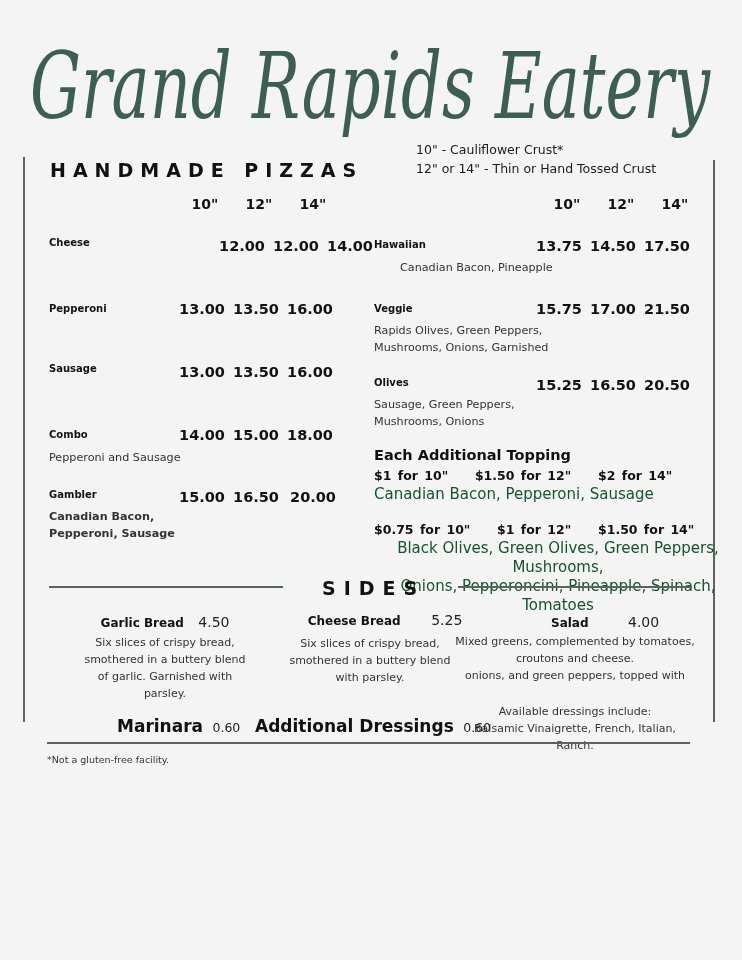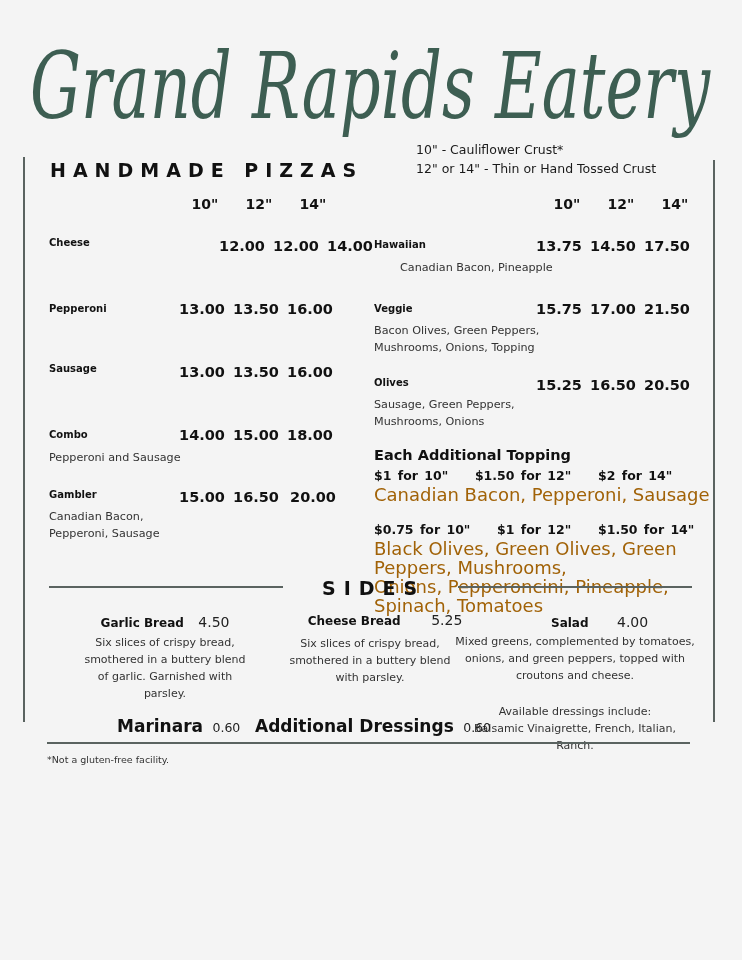--- a/index.html
+++ b/index.html
@@ -10,21 +10,21 @@
   .crust{left:416px;top:140px;font-family:"DejaVu Sans",sans-serif;font-size:12.5px;line-height:19px;color:#1a1a1a;}
   .vline{width:2px;background:#5a6360;}
   .hline{height:2px;background:#5a6360;}
   .section-title{font-family:"DejaVu Sans",sans-serif;font-weight:bold;letter-spacing:7px;font-size:19px;color:#111;}
   .size-hdr{font-family:"DejaVu Sans",sans-serif;font-weight:bold;font-size:14px;color:#111;}
   .pname{font-family:"DejaVu Sans",sans-serif;font-weight:bold;font-size:10px;color:#111;}
   .price{font-family:"DejaVu Sans",sans-serif;font-weight:bold;font-size:14.5px;color:#111;}
   .desc{font-family:"DejaVu Sans",sans-serif;font-size:11.2px;color:#333;line-height:16.5px;}
   .topping-head{font-family:"DejaVu Sans",sans-serif;font-weight:bold;font-size:14.5px;color:#111;}
   .topping-price{font-family:"DejaVu Sans",sans-serif;font-weight:bold;font-size:12.5px;color:#111;word-spacing:2px;}
-  .topping-desc{font-family:"DejaVu Sans",sans-serif;font-size:18px;color:#a16207;line-height:19px;}
+  .topping-desc{font-family:"DejaVu Sans",sans-serif;font-size:15px;color:#14532d;line-height:19px;text-align:center;}
   .side-name{font-family:"DejaVu Sans",sans-serif;font-weight:bold;font-size:12px;color:#111;}
   .side-price{font-family:"DejaVu Sans",sans-serif;font-size:14px;color:#222;}
   .side-desc{font-family:"DejaVu Sans",sans-serif;font-size:11px;color:#333;line-height:17px;text-align:center;}
   .addon-name{font-family:"DejaVu Sans",sans-serif;font-weight:bold;font-size:17px;color:#111;}
   .addon-price{font-family:"DejaVu Sans",sans-serif;font-size:12.5px;color:#222;}
   .footnote{font-family:"DejaVu Sans",sans-serif;font-size:9.5px;color:#333;}
   .row{display:flex;}
   .pcol{width:54px;text-align:center;}
 </style>
 </head>
@@ -86,42 +86,42 @@
   <span class="pcol">18.00</span>
 </div>
 <div class="abs desc" style="left:49px;top:450px;">Pepperoni and Sausage</div>
 
 <div class="abs pname" style="left:49px;top:489px;">Gambler</div>
 <div class="abs row price" style="left:175px;top:489px;">
   <span class="pcol">15.00</span>
   <span class="pcol">16.50</span>
   <span class="pcol" style="width:60px">20.00</span>
 </div>
-<div class="abs desc" style="left:49px;top:509px;">
+<div class="abs desc" style="left:49px;top:509px;font-weight:bold;">
   <div>Canadian Bacon,</div>
   <div>Pepperoni, Sausage</div>
 </div>
 
 <div class="abs pname" style="left:374px;top:239px;">Hawaiian</div>
 <div class="abs row price" style="left:532px;top:238px;">
   <span class="pcol">13.75</span>
   <span class="pcol">14.50</span>
   <span class="pcol">17.50</span>
 </div>
 <div class="abs desc" style="left:374px;top:260px;margin-left:26px;">Canadian Bacon, Pineapple</div>
 
 <div class="abs pname" style="left:374px;top:303px;">Veggie</div>
 <div class="abs row price" style="left:532px;top:301px;">
   <span class="pcol">15.75</span>
   <span class="pcol">17.00</span>
   <span class="pcol">21.50</span>
 </div>
 <div class="abs desc" style="left:374px;top:323px;">
-  <div>Bacon Olives, Green Peppers,</div>
-  <div>Mushrooms, Onions, Topping</div>
+  <div>Rapids Olives, Green Peppers,</div>
+  <div>Mushrooms, Onions, Garnished</div>
 </div>
 
 <div class="abs pname" style="left:374px;top:377px;">Olives</div>
 <div class="abs row price" style="left:532px;top:377px;">
   <span class="pcol">15.25</span>
   <span class="pcol">16.50</span>
   <span class="pcol">20.50</span>
 </div>
 <div class="abs desc" style="left:374px;top:397px;">
   <div>Sausage, Green Peppers,</div>
@@ -170,26 +170,26 @@
   <span class="side-price" style="margin-left:26px">5.25</span>
 </div>
 <div class="abs side-desc" style="left:280px;top:635px;width:180px;">
   <div>Six slices of crispy bread,</div>
   <div>smothered in a buttery blend</div>
   <div>with parsley.</div>
 </div>
 
 <div class="abs" style="left:530px;top:613px;width:140px;">
   <span class="side-name" style="margin-left:21px">Salad</span>
-  <span class="side-price" style="margin-left:24px">4.00</span>
+  <span class="side-price" style="margin-left:35px">4.00</span>
 </div>
 <div class="abs side-desc" style="left:455px;top:633px;width:240px;">
   <div>Mixed greens, complemented by tomatoes,</div>
+  <div>croutons and cheese.</div>
   <div>onions, and green peppers, topped with</div>
-  <div>croutons and cheese.</div>
 </div>
 <div class="abs side-desc" style="left:455px;top:703px;width:240px;">
   <div>Available dressings include:</div>
   <div>Balsamic Vinaigrette, French, Italian, Ranch.</div>
 </div>
 
 <div class="abs" style="left:117px;top:716px;">
   <span class="addon-name">Marinara</span>
   <span class="addon-price" style="margin-left:5px">0.60</span>
 </div>

